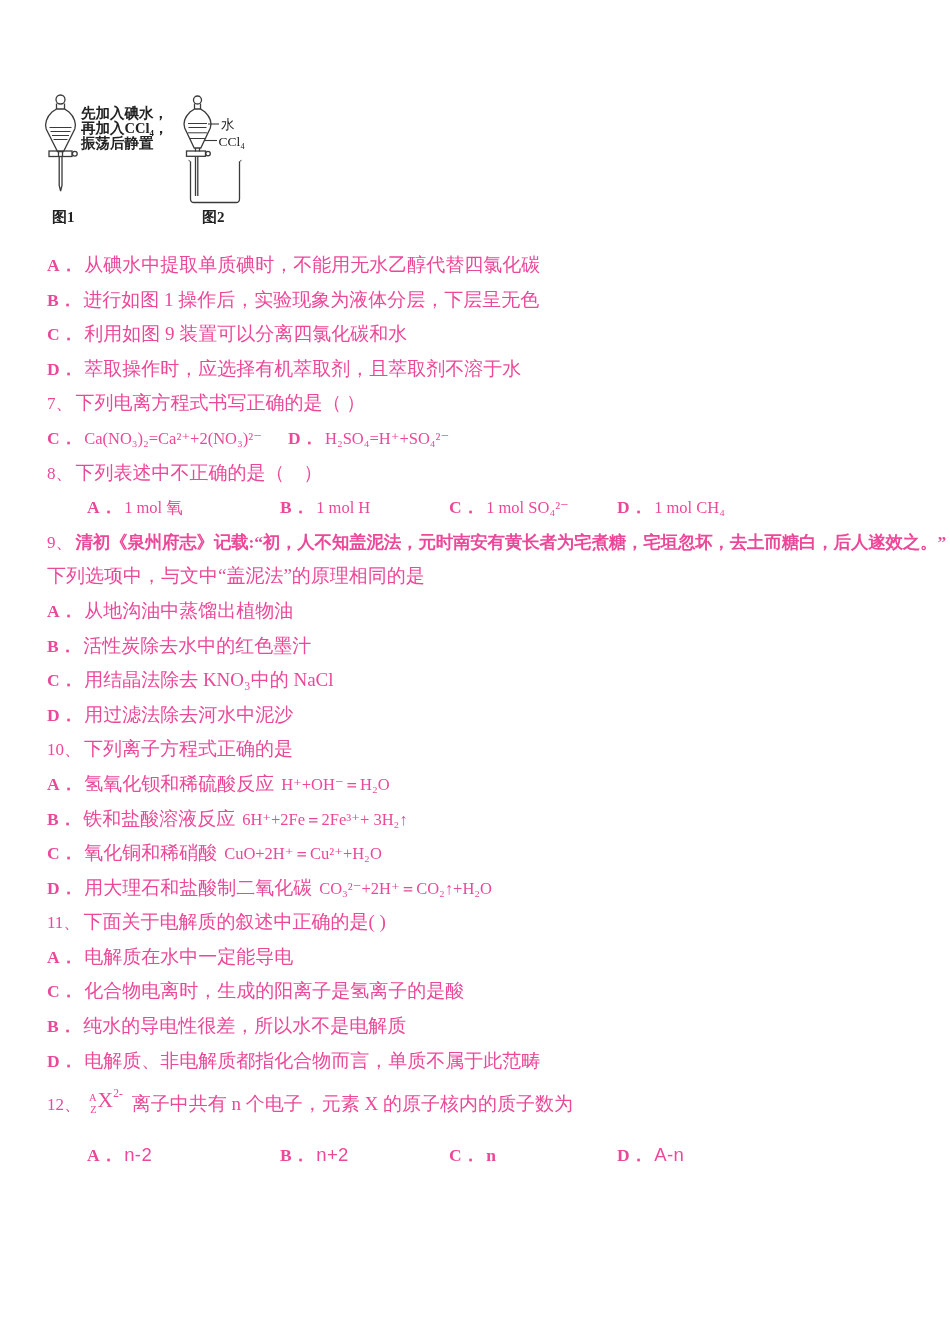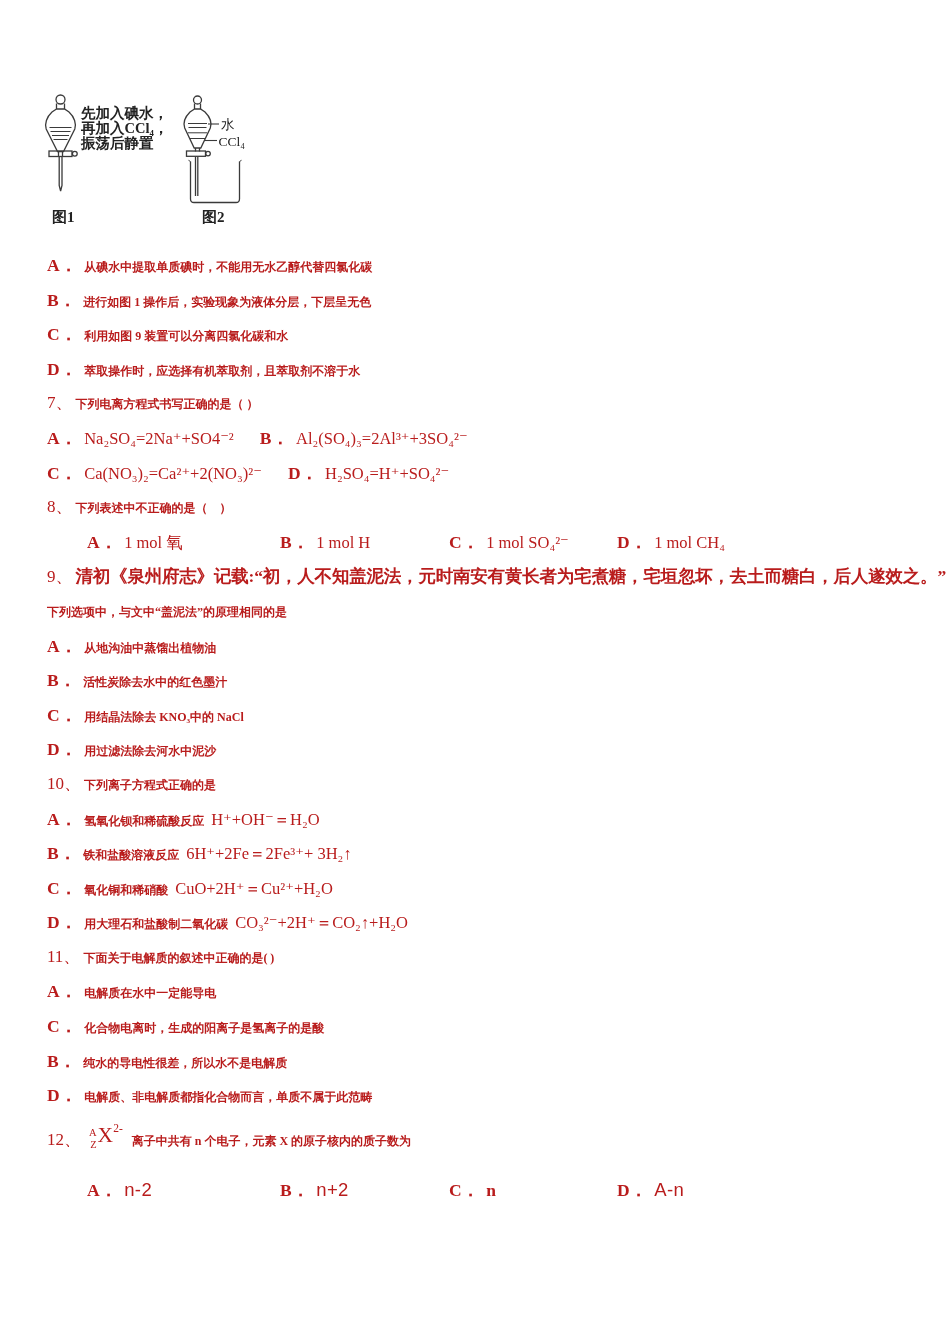--- a/index.html
+++ b/index.html
@@ -1,32 +1,32 @@
 <!DOCTYPE html>
 <html><head>
 <meta charset="utf-8">
 <style>
   html,body{margin:0;padding:0;background:#ffffff;}
   .page{
     position:relative;width:950px;height:1344px;background:#ffffff;
-    color:#b91c1c;font-family:"Liberation Serif","DejaVu Serif",serif;
+    color:#ec4899;font-family:"Liberation Serif","DejaVu Serif",serif;
     overflow:hidden;
   }
   
   .figure-block{position:absolute;left:30px;top:84px;width:290px;height:150px;}
   .fig-svg text{fill:#222222;stroke:none;font-family:"Liberation Serif","DejaVu Serif",serif;}
   .fig-note{font-size:14.5px;font-weight:700;}
   .fig-caption{font-size:15px;font-weight:700;}
   .fig-label{font-size:13.5px;}
   
   .content{position:absolute;left:47px;top:248px;width:875px;}
   .line{height:34.6px;line-height:34.6px;white-space:nowrap;}
   .line-tall{height:48px;line-height:48px;}
   .opts-row{margin-top:12px;}
-  .cn{font-weight:700;font-size:12px;}
+  .cn{font-weight:400;font-size:19px;}
   .cn-long{font-weight:700;font-size:17.5px;letter-spacing:-0.2px;margin-top:38px;}
   .letter{font-weight:700;font-size:17.5px;margin-right:7px;}
   .qnum{font-size:17px;margin-right:3px;font-weight:400;}
   .formula{font-size:16.5px;font-weight:400;}
   .formula-gap{margin-left:7px;}
   .pair-gap{display:inline-block;width:26px;}
   .col{display:inline-block;}
   .col-a{width:169px;margin-left:40px;}
   .col-b{width:165px;margin-left:20px;}
   .col-c{width:164px;}
@@ -94,21 +94,20 @@
   </div>
 
   <div class="content">
 
     <div class="line"><span class="letter">A．</span><span class="cn">从碘水中提取单质碘时，不能用无水乙醇代替四氯化碳</span></div>
     <div class="line"><span class="letter">B．</span><span class="cn">进行如图 1 操作后，实验现象为液体分层，下层呈无色</span></div>
     <div class="line"><span class="letter">C．</span><span class="cn">利用如图 9 装置可以分离四氯化碳和水</span></div>
     <div class="line"><span class="letter">D．</span><span class="cn">萃取操作时，应选择有机萃取剂，且萃取剂不溶于水</span></div>
 
     <div class="line"><span class="qnum">7、</span><span class="cn">下列电离方程式书写正确的是（ ）</span></div>
-    <div class="line"><span class="letter">A．</span><span class="formula">Na₂SO₄=2Na⁺+SO4⁻²</span><span class="pair-gap"></span><span class="letter">B．</span><span class="formula">Al₂(SO₄)₃=2Al³⁺+3SO₄²⁻</span></div>
     <div class="line"><span class="letter">C．</span><span class="formula">Ca(NO₃)₂=Ca²⁺+2(NO₃)²⁻</span><span class="pair-gap"></span><span class="letter">D．</span><span class="formula">H₂SO₄=H⁺+SO₄²⁻</span></div>
 
     <div class="line"><span class="qnum">8、</span><span class="cn">下列表述中不正确的是（　）</span></div>
     <div class="line">
       <span class="col col-a"><span class="letter">A．</span><span class="formula">1 mol 氧</span></span>
       <span class="col col-b"><span class="letter">B．</span><span class="formula">1 mol H</span></span>
       <span class="col col-c"><span class="letter">C．</span><span class="formula">1 mol SO₄²⁻</span></span>
       <span class="col"><span class="letter">D．</span><span class="formula">1 mol CH₄</span></span>
     </div>
 

